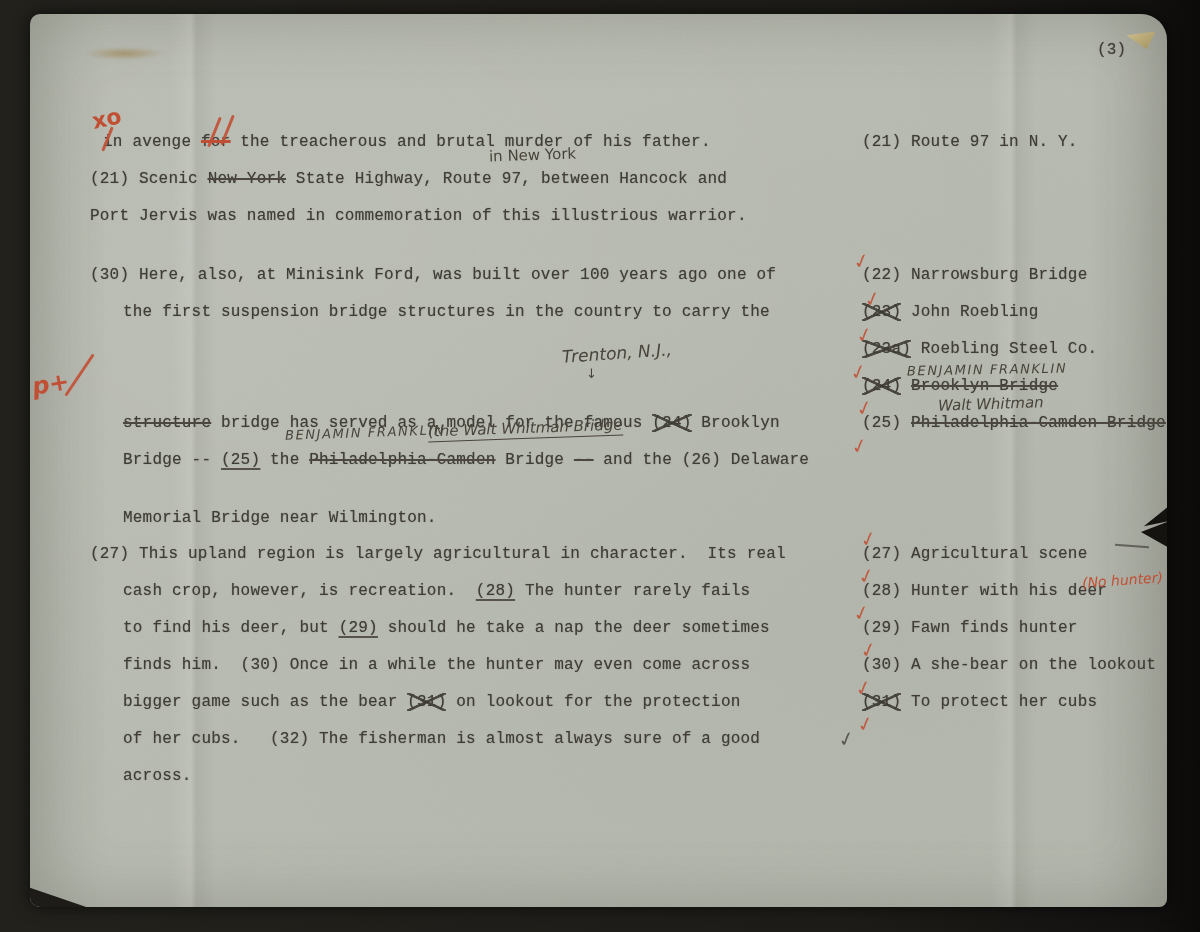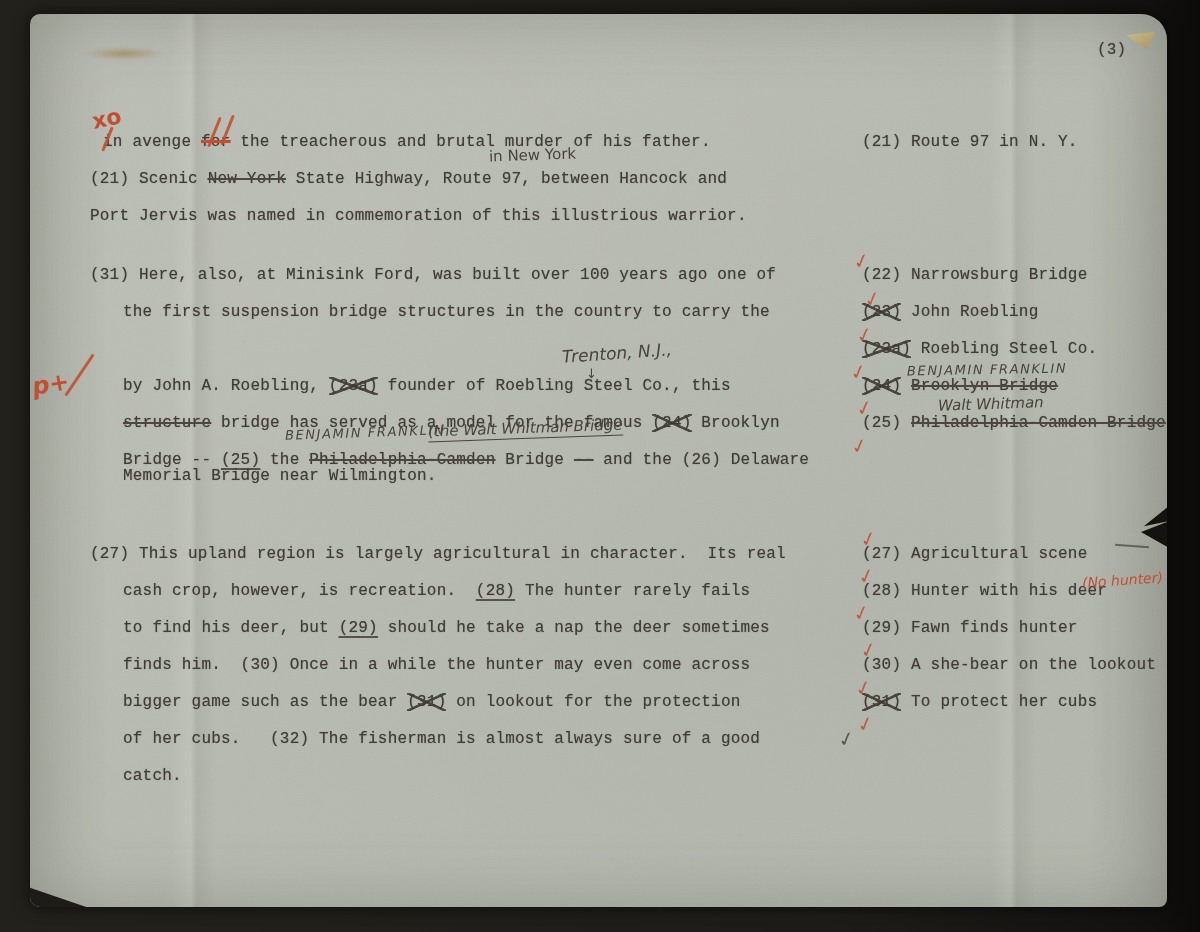--- a/index.html
+++ b/index.html
@@ -73,34 +73,33 @@
   <div class="notch"></div>
   <div class="crack"></div>
   <div class="corner-bl"></div>
 
   <div class="t" style="left:1067px;top:27px">(3)</div>
 
   <div class="t" style="left:73px;top:119px"><span>in avenge </span><span class="stred">for</span><span> the treacherous and brutal murder of his father.</span></div>
   <div class="t" style="left:60px;top:156px"><span>(21) Scenic </span><span class="st">New York</span><span> State Highway, Route 97, between Hancock and</span></div>
   <div class="t" style="left:60px;top:193px"><span>Port Jervis was named in commemoration of this illustrious warrior.</span></div>
 
-  <div class="t" style="left:60px;top:252px"><span>(31) Here, also, at Minisink Ford, was built over 100 years ago one of</span></div>
+  <div class="t" style="left:60px;top:252px"><span>(30) Here, also, at Minisink Ford, was built over 100 years ago one of</span></div>
   <div class="t" style="left:93px;top:289px"><span>the first suspension bridge structures in the country to carry the</span></div>
-  <div class="t" style="left:93px;top:363px"><span>by John A. Roebling, </span><span class="xed">(23a)</span><span> founder of Roebling Steel Co., this</span></div>
   <div class="t" style="left:93px;top:400px"><span class="st">structure</span><span> bridge has served as a model for the famous </span><span class="xed">(24)</span><span> Brooklyn</span></div>
   <div class="t" style="left:93px;top:437px"><span>Bridge -- </span><span class="un">(25)</span><span> the </span><span class="st">Philadelphia-Camden</span><span> Bridge </span><span class="st">--</span><span> and the (26) Delaware</span></div>
-  <div class="t" style="left:93px;top:453px"><span>Memorial Bridge near Wilmington.</span></div>
+  <div class="t" style="left:93px;top:495px"><span>Memorial Bridge near Wilmington.</span></div>
 
   <div class="t" style="left:60px;top:531px"><span>(27) This upland region is largely agricultural in character.  Its real</span></div>
   <div class="t" style="left:93px;top:568px"><span>cash crop, however, is recreation.  </span><span class="un">(28)</span><span> The hunter rarely fails</span></div>
   <div class="t" style="left:93px;top:605px"><span>to find his deer, but </span><span class="un">(29)</span><span> should he take a nap the deer sometimes</span></div>
   <div class="t" style="left:93px;top:642px"><span>finds him.  (30) Once in a while the hunter may even come across</span></div>
   <div class="t" style="left:93px;top:679px"><span>bigger game such as the bear </span><span class="xed">(31)</span><span> on lookout for the protection</span></div>
   <div class="t" style="left:93px;top:716px"><span>of her cubs.   (32) The fisherman is almost always sure of a good</span></div>
-  <div class="t" style="left:93px;top:753px"><span>catch.</span></div>
+  <div class="t" style="left:93px;top:753px"><span>across.</span></div>
 
   <div class="t" style="left:832px;top:119px"><span>(21)</span><span> Route 97 in N. Y.</span></div>
   <div class="t" style="left:832px;top:252px"><span>(22)</span><span> Narrowsburg Bridge</span></div>
   <div class="t" style="left:832px;top:289px"><span class="xed">(23)</span><span> John Roebling</span></div>
   <div class="t" style="left:832px;top:326px"><span class="xed">(23a)</span><span> Roebling Steel Co.</span></div>
   <div class="t" style="left:832px;top:363px"><span class="xed">(24)</span><span> </span><span class="st">Brooklyn Bridge</span></div>
   <div class="t" style="left:832px;top:400px"><span>(25)</span><span> </span><span class="st">Philadelphia-Camden Bridge</span></div>
   <div class="t" style="left:832px;top:531px"><span>(27)</span><span> Agricultural scene</span></div>
   <div class="t" style="left:832px;top:568px"><span>(28)</span><span> Hunter with his deer</span></div>
   <div class="t" style="left:832px;top:605px"><span>(29)</span><span> Fawn finds hunter</span></div>

